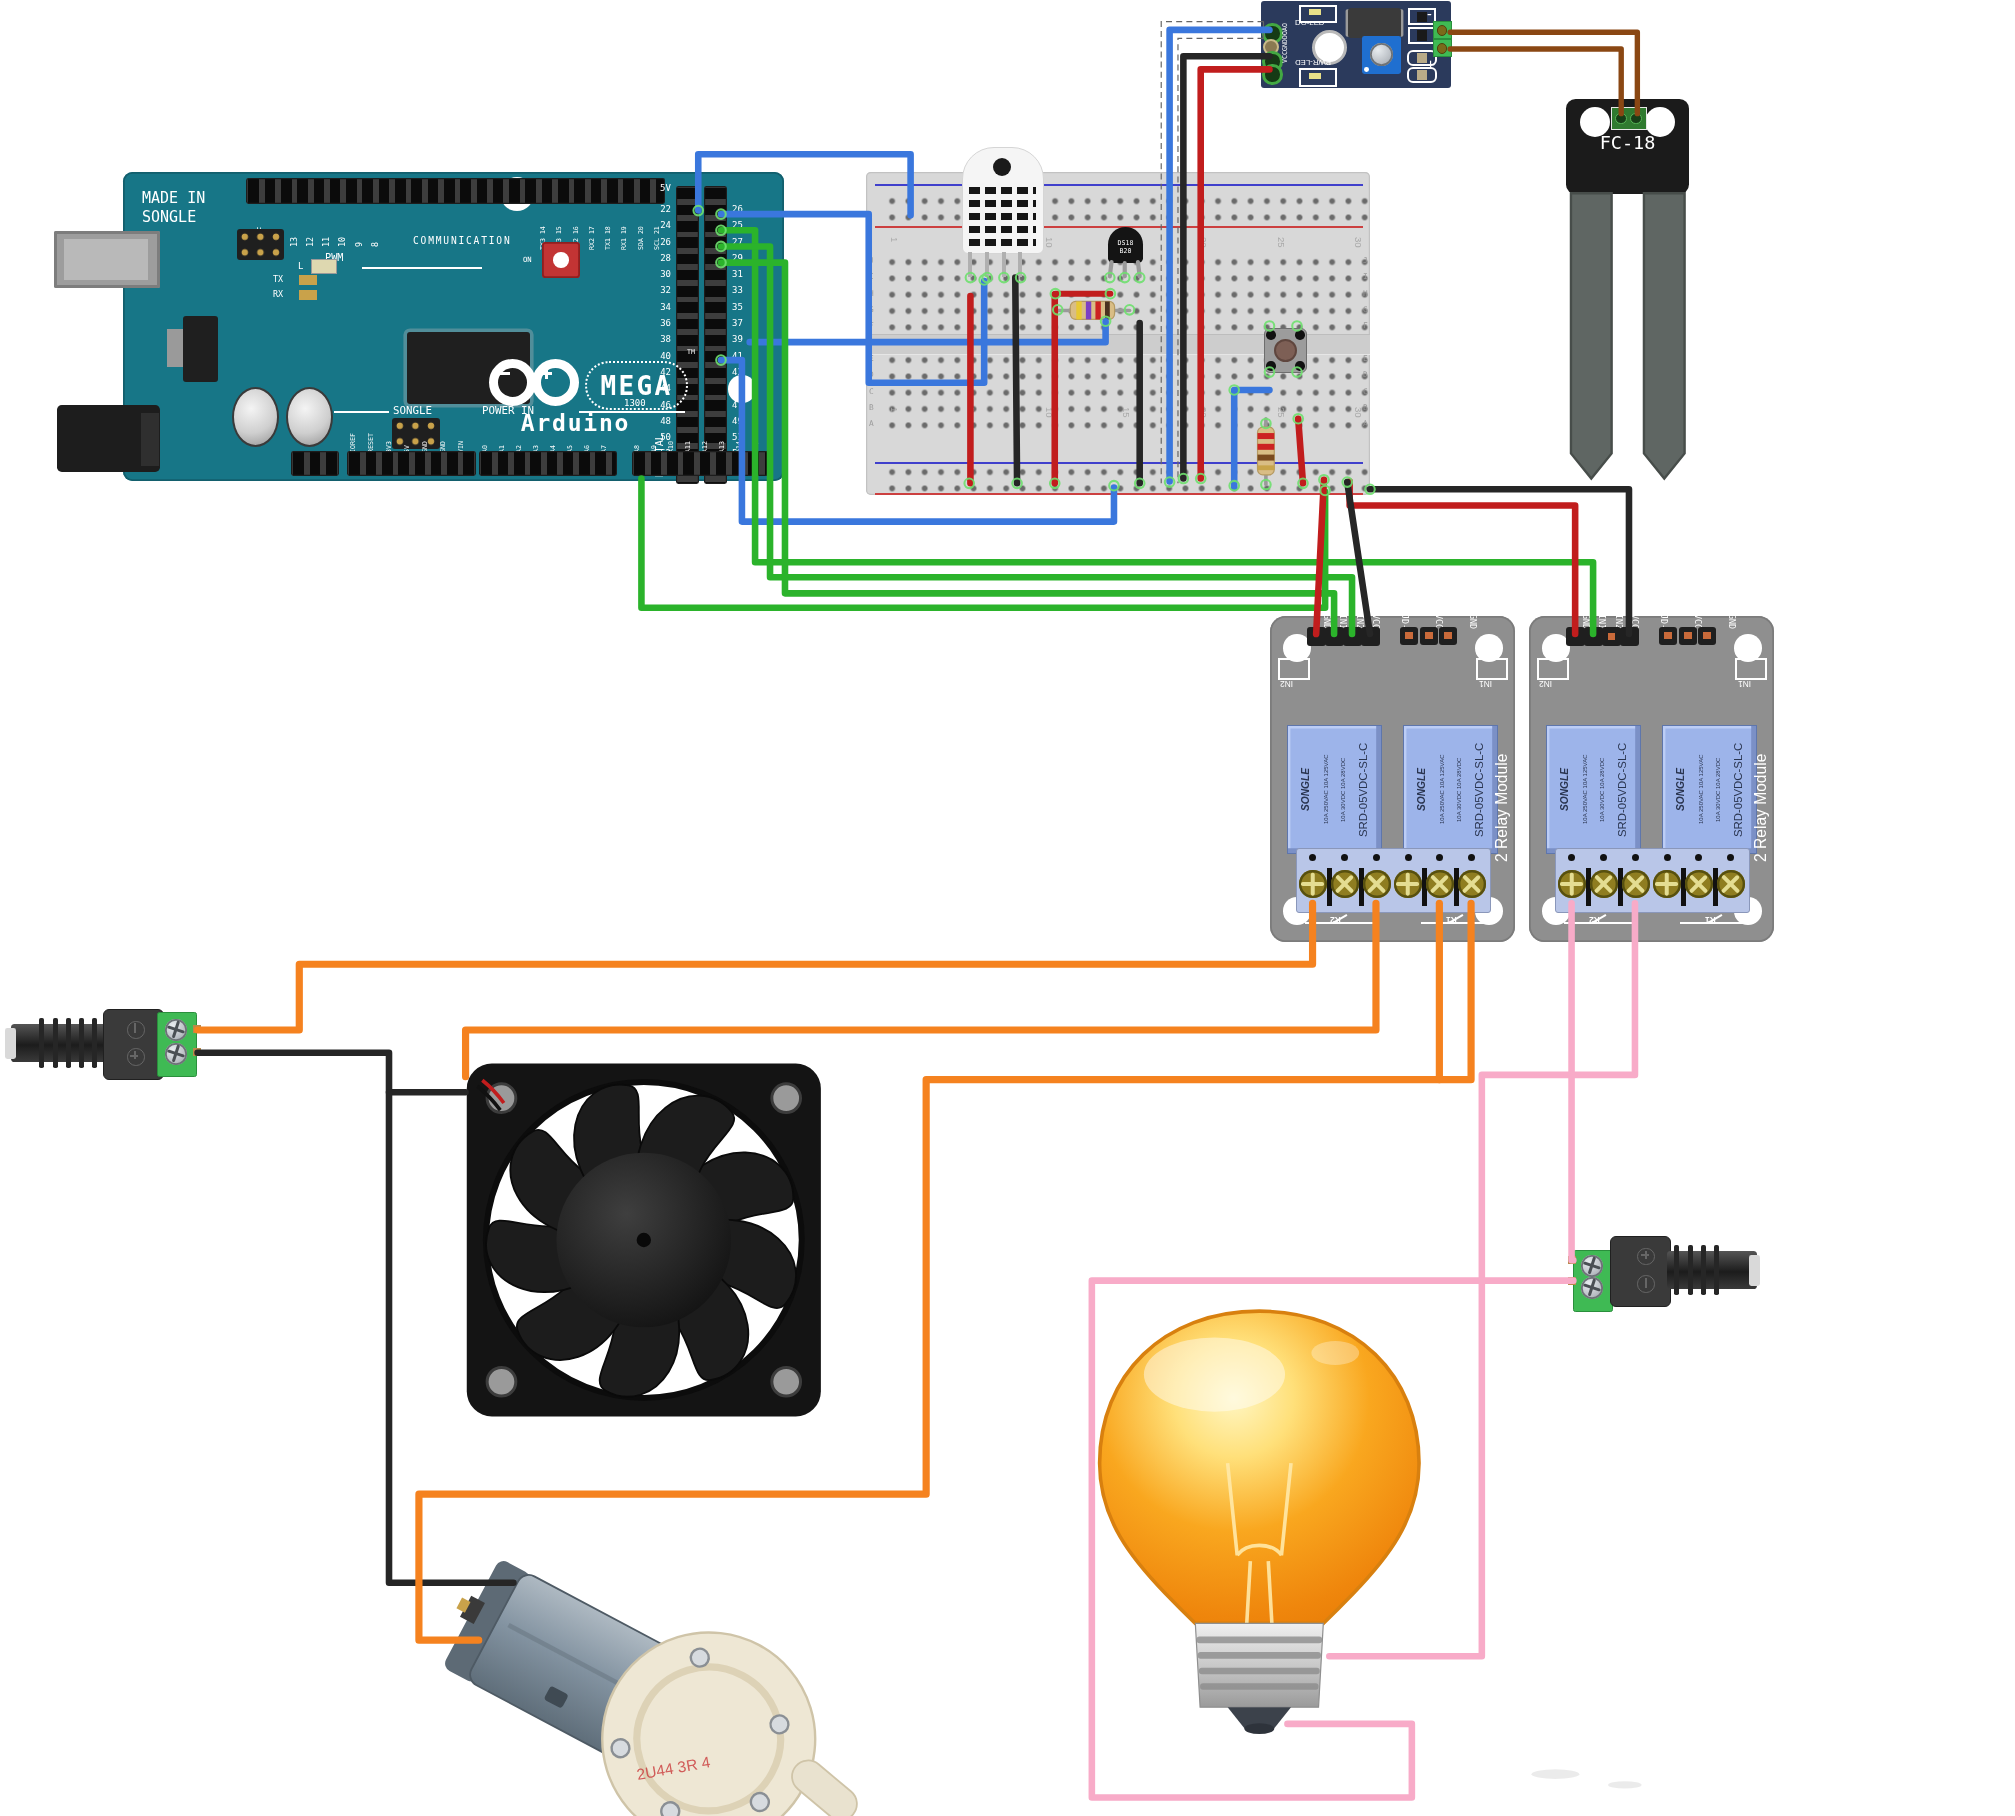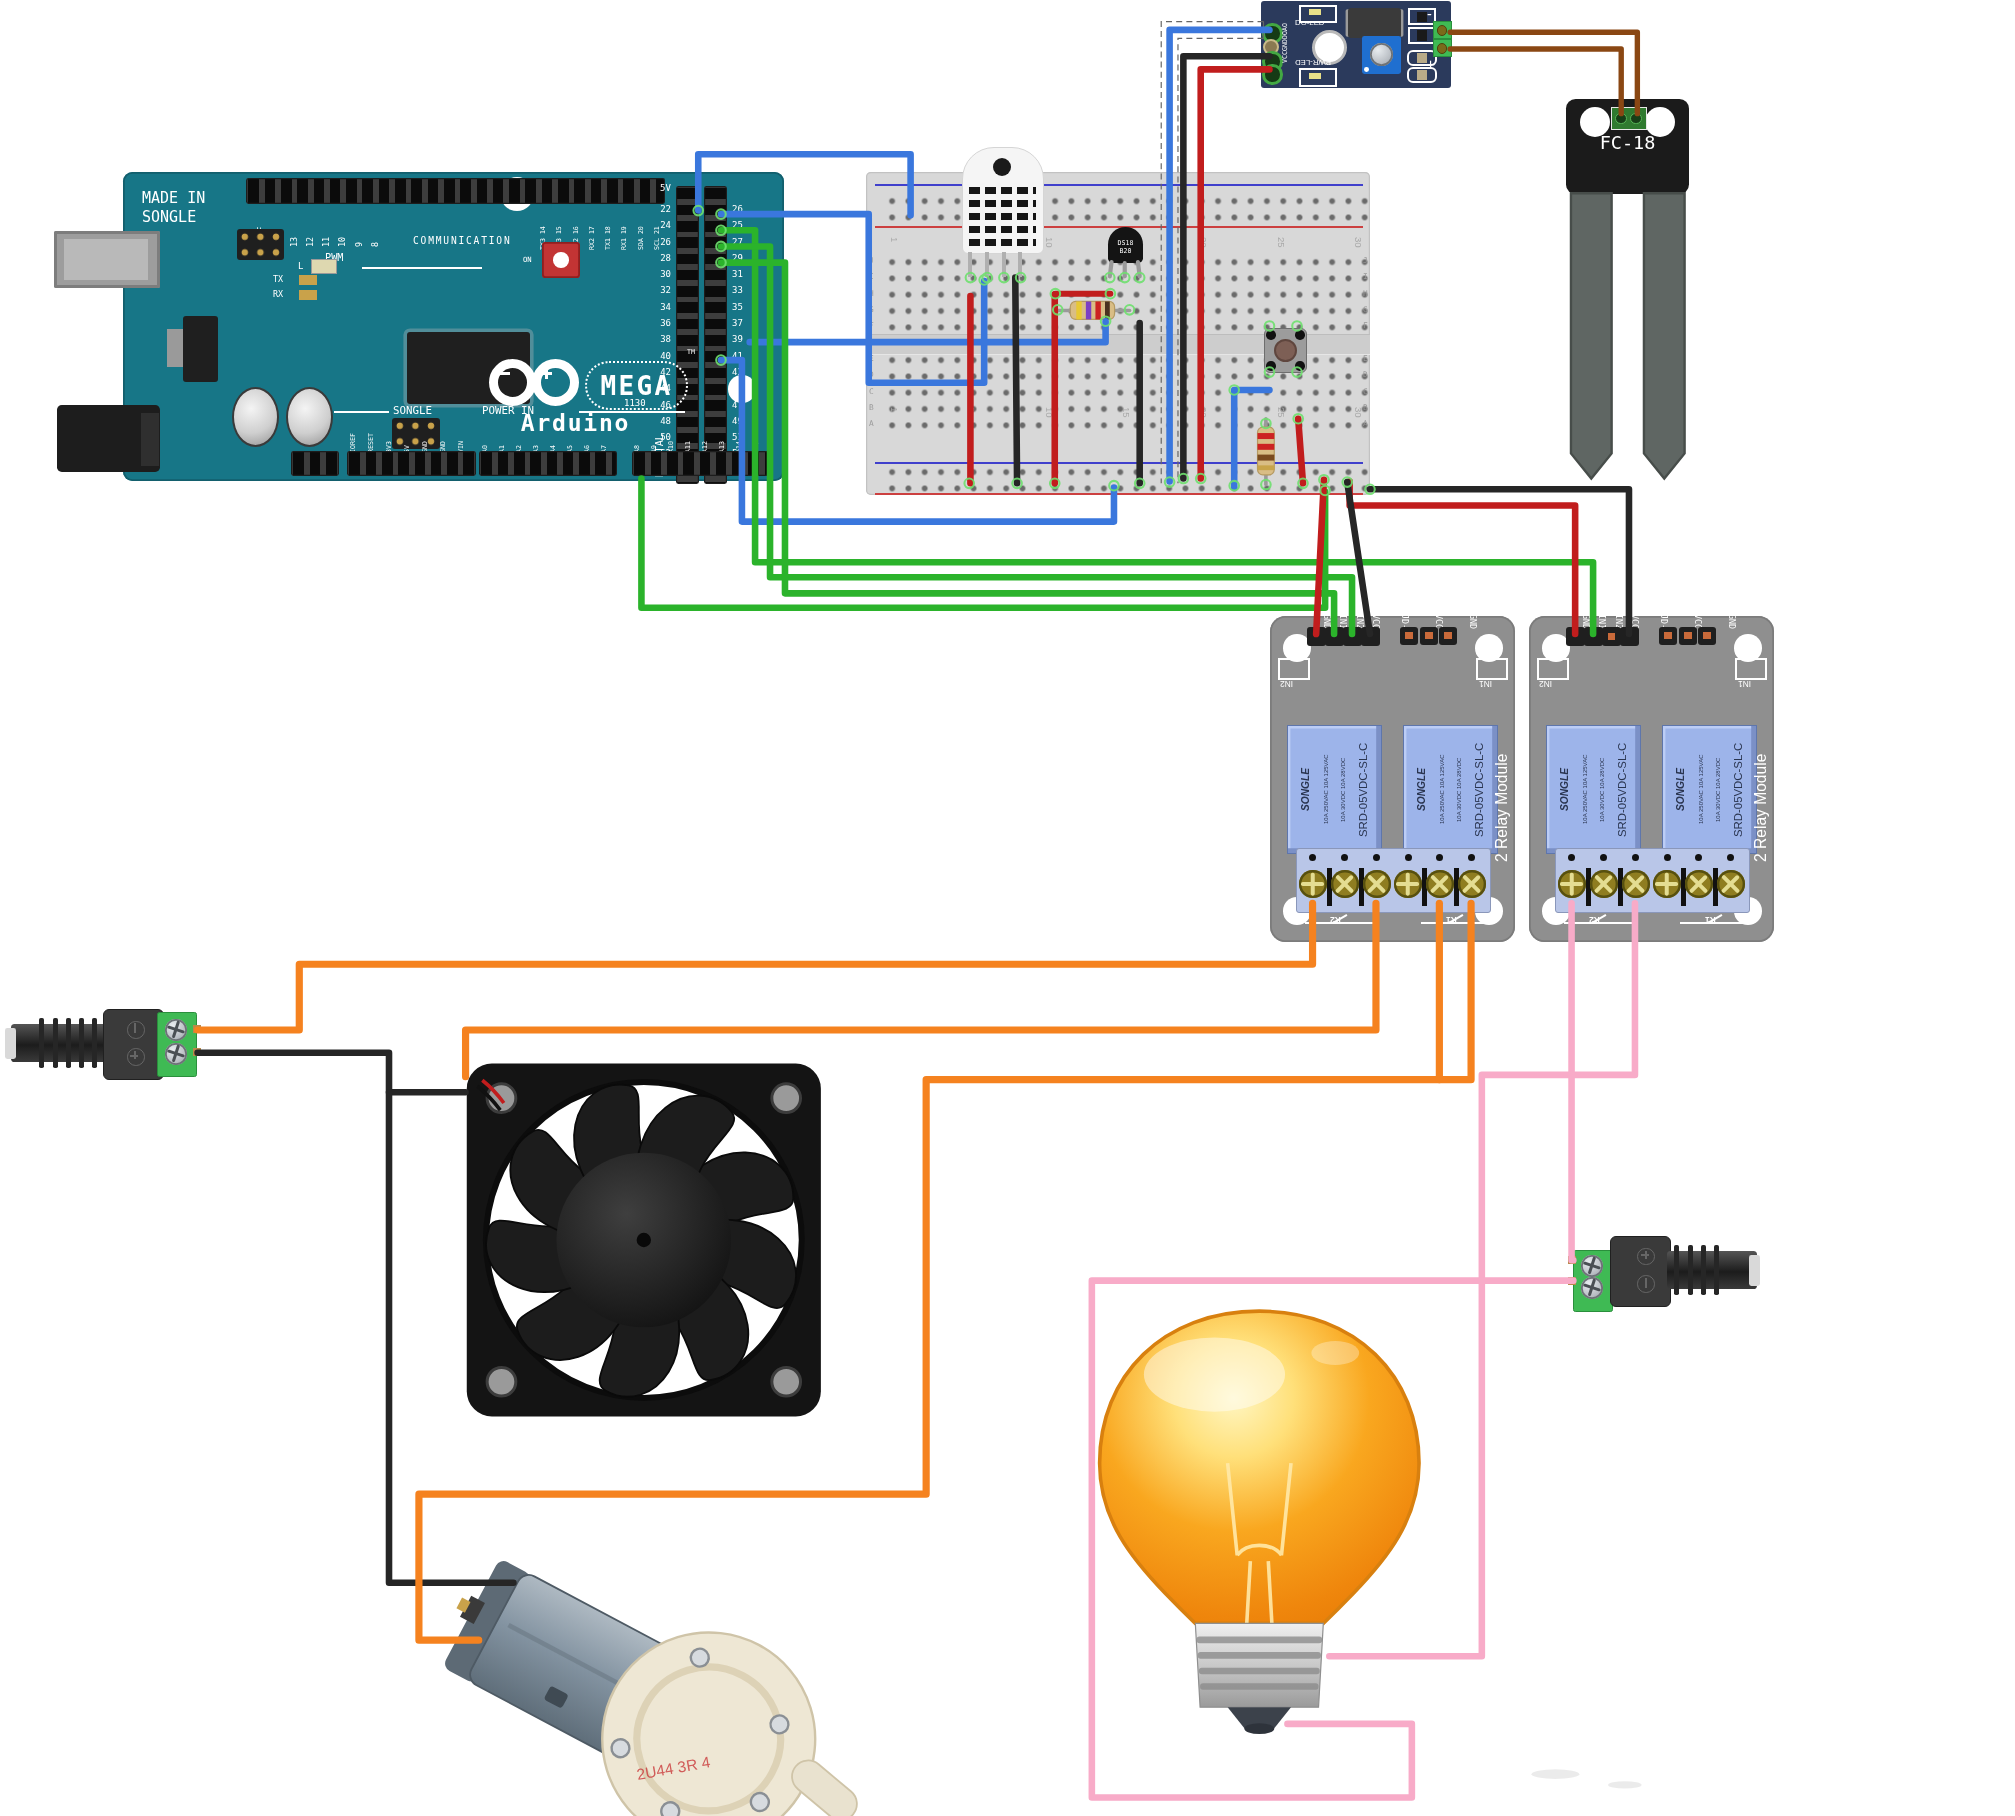--- a/index.html
+++ b/index.html
@@ -146,21 +146,21 @@
     <div class="hole" style="left:366px;top:187px;width:29px;height:29px;border:9.6px solid #fff"></div>
     <div class="hole" style="left:409px;top:187px;width:29px;height:29px;border:9.6px solid #fff"></div>
     <div class="abs" style="left:376px;top:200px;width:10.8px;height:3px;background:#fff"></div>
     <div class="abs" style="left:418px;top:200px;width:10.8px;height:3px;background:#fff"></div>
     <div class="abs" style="left:422px;top:196px;width:3px;height:10.8px;background:#fff"></div>
     <div class="txt mono w" style="left:564px;top:177px;font-size:6.6px">TM</div>
     <div class="abs" style="left:462px;top:189px;width:99px;height:45px;border:2.4px dotted #fff;border-radius:24px;display:flex;align-items:center;justify-content:center">
       <span class="mono w" style="font-size:26px;font-weight:bold;letter-spacing:2.4px">MEGA</span>
     </div>
     <div class="txt mono w" style="left:382px;top:238px;width:141px;text-align:center;font-size:23px;font-weight:bold;letter-spacing:1.8px">Arduino</div>
-    <div class="txt mono w" style="left:501px;top:226px;font-size:9px">1130</div>
+    <div class="txt mono w" style="left:501px;top:226px;font-size:9px">1300</div>
 
     <div class="abs" style="left:211px;top:239px;width:55px;height:1.8px;background:#fff"></div>
     <div class="txt mono w" style="left:270px;top:233px;font-size:10.8px">SONGLE</div>
     <div class="txt mono w" style="left:359px;top:233px;font-size:10.8px">POWER IN</div>
     <div class="abs" style="left:456px;top:239px;width:106px;height:1.8px;background:#fff"></div>
     <div class="vlabels vl30 vl9" style="left:226px;top:244px;height:37px">
         <span>IOREF</span>
         <span>RESET</span>
         <span>3V3</span>
         <span>5V</span>

